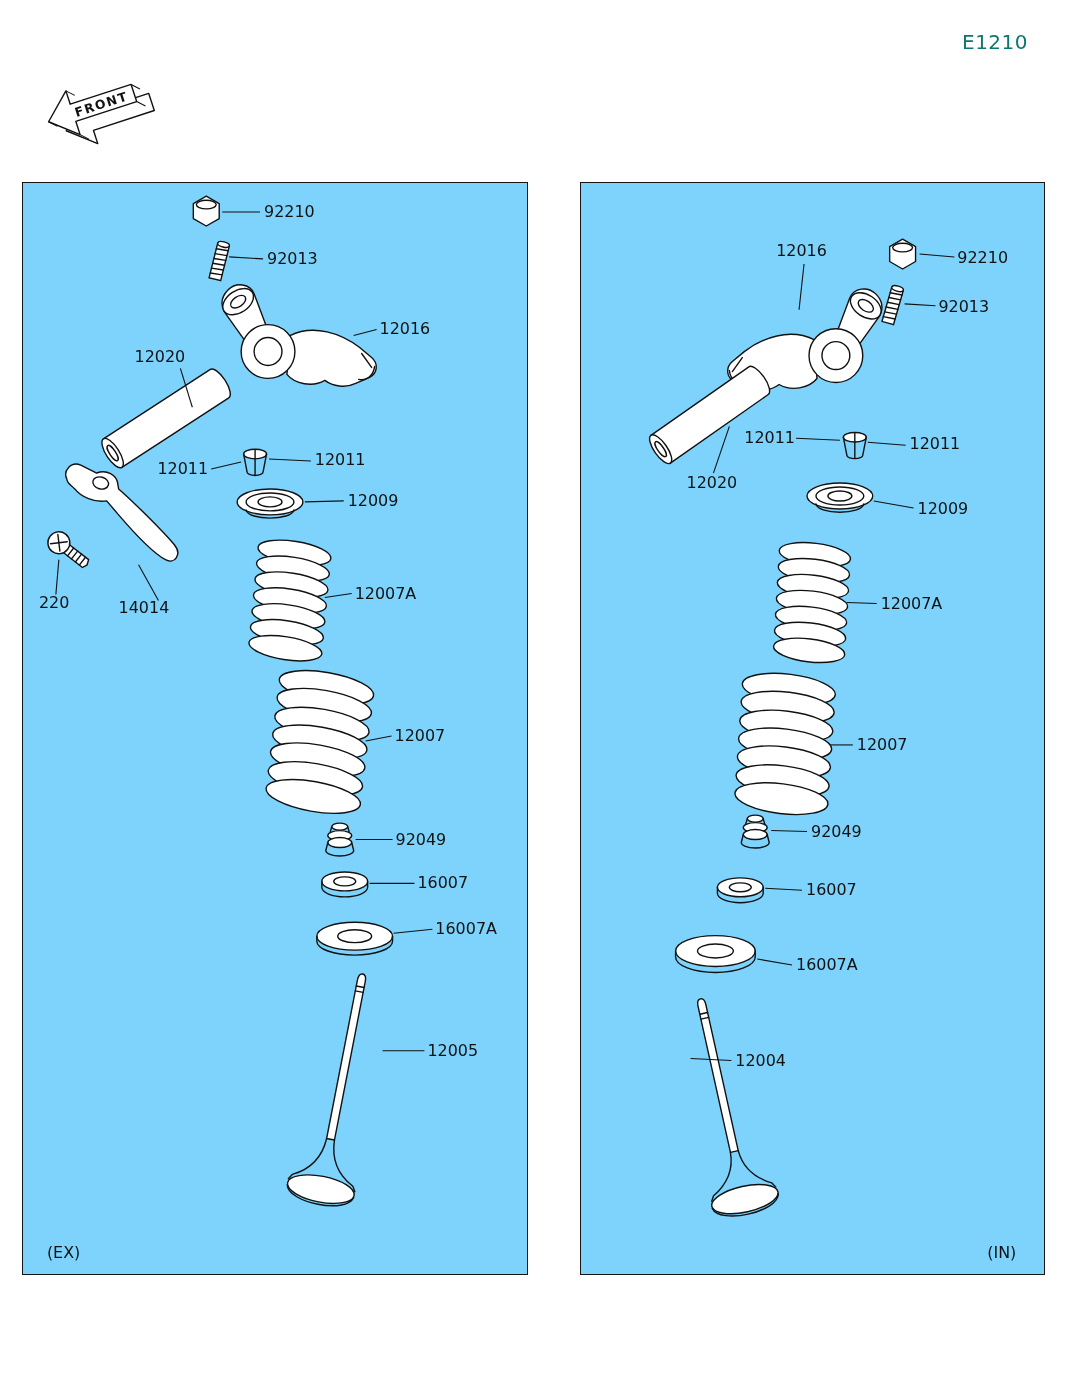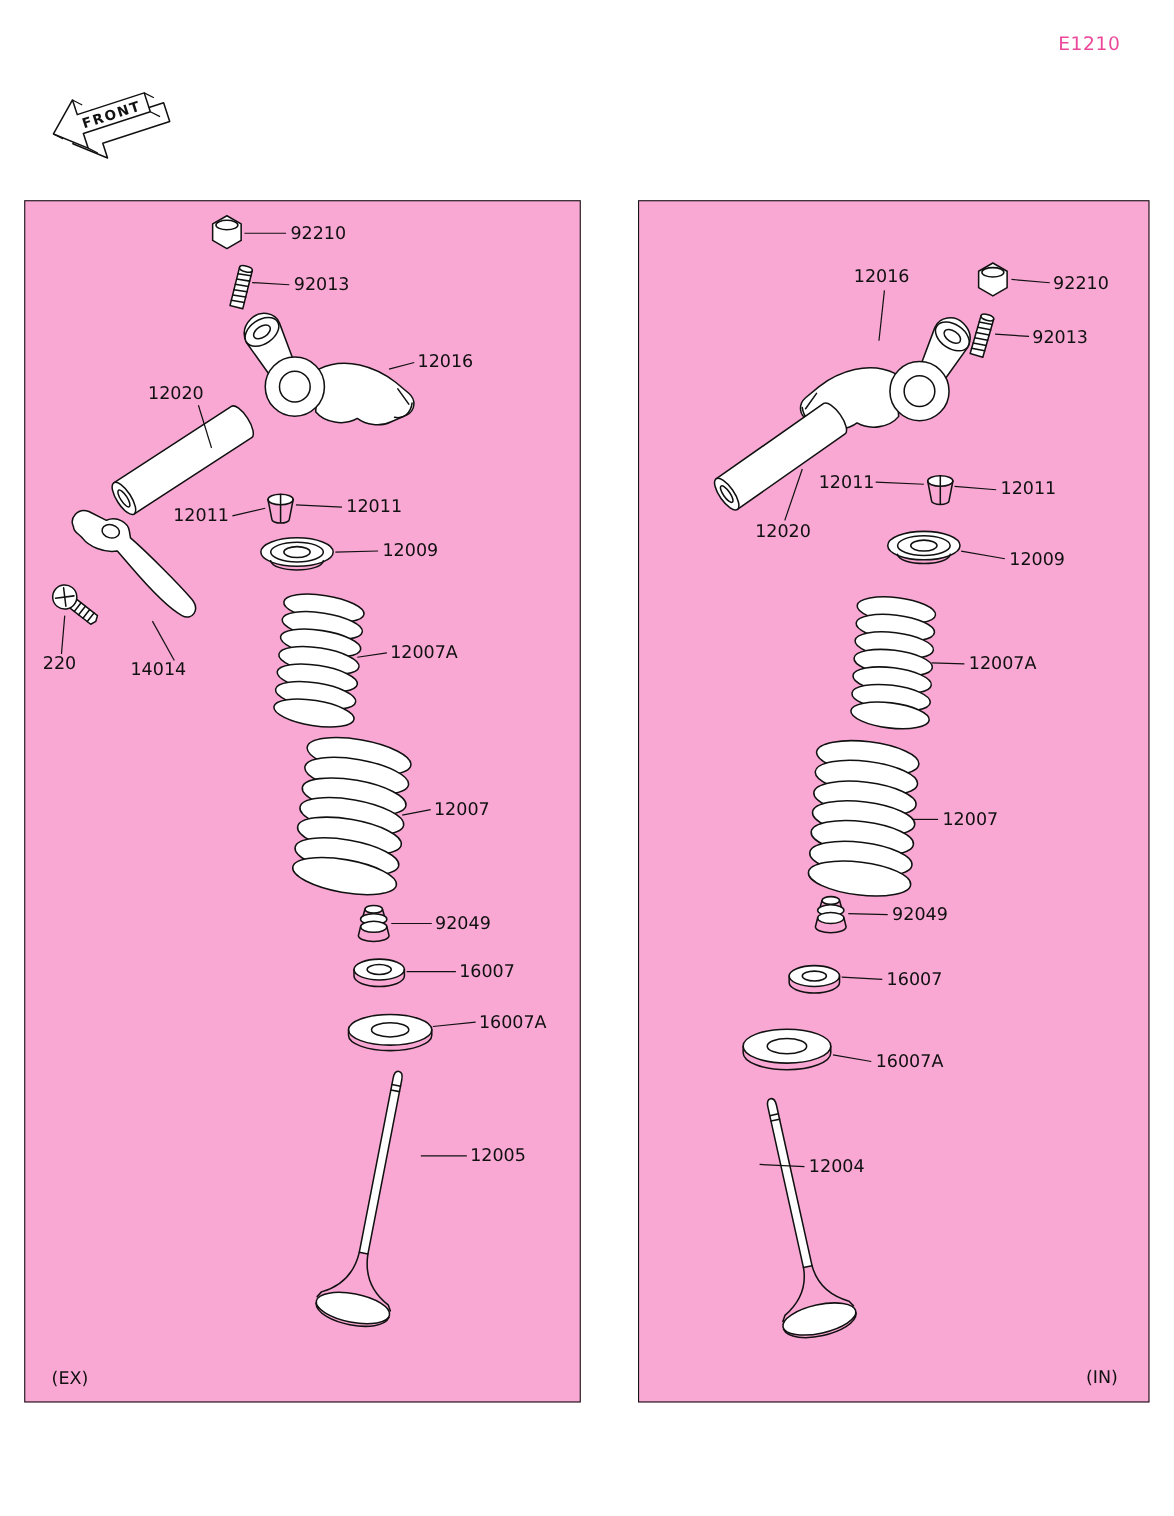--- a/index.html
+++ b/index.html
@@ -4,24 +4,24 @@
 <style>
   * { margin:0; padding:0; box-sizing:border-box; }
   html,body { background:#ffffff; }
   body {
     width:1067px; height:1378px; position:relative; overflow:hidden;
     font-family:"DejaVu Sans", sans-serif; color:#111;
   }
   .page { position:absolute; inset:0; background:#fff; }
   .page-code {
     position:absolute; left:962px; top:30px;
-    font-size:17px; letter-spacing:.5px; color:#ec4899;
+    font-size:20px; letter-spacing:.5px; color:#0f766e;
   }
   .front-arrow { position:absolute; left:38px; top:62px; }
-  .panel { position:absolute; border:1.6px solid #151515; background:#f9a8d4;text-align:right; }
+  .panel { position:absolute; border:1.6px solid #151515; background:#7dd3fc;text-align:right; }
   .panel-ex { left:22px;  top:182px; width:506px; height:1093px; }
   .panel-in { left:580px; top:182px; width:465px; height:1093px; }
   .panel svg { display:block; width:100%; height:100%; }
 
   svg text {
     font-family:"DejaVu Sans", sans-serif;
     font-size:16px; fill:#111; stroke:none;
   }
   .part  { fill:#ffffff; stroke:#111; stroke-width:1.4;
            stroke-linecap:round; stroke-linejoin:round; }

